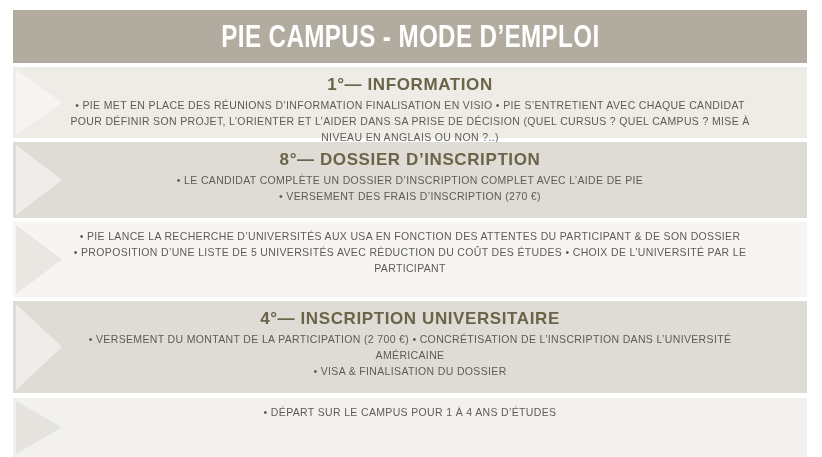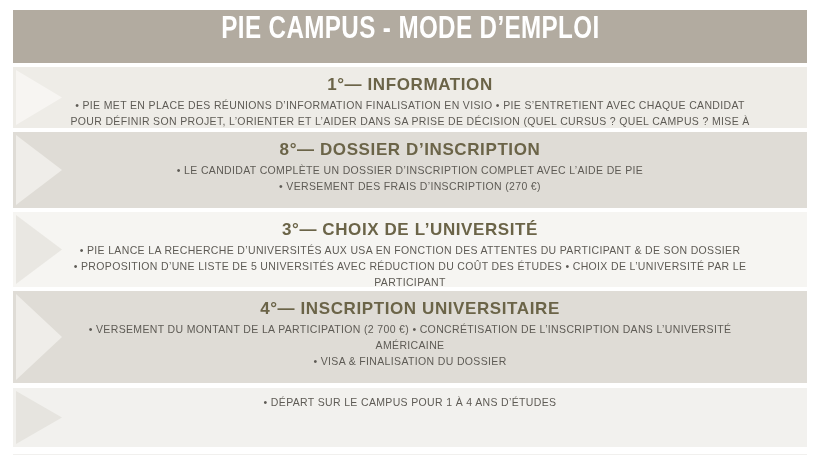--- a/index.html
+++ b/index.html
@@ -14,20 +14,21 @@
     height: 457px;
     background: #ffffff;
     box-sizing: border-box;
     padding: 10px 15px 0 13px;
     overflow: hidden;
   }
   .header-band {
     height: 53px;
     background: #b2aba0;
     display: flex;
+    align-items: center;
     justify-content: center;
     margin-bottom: 4px;
   }
   .header-title {
     color: #ffffff;
     font-weight: bold;
     font-size: 31px;
     letter-spacing: 0.5px;
     transform: scaleX(0.78);
     white-space: nowrap;
@@ -40,21 +41,21 @@
     margin-bottom: 4px;
   }
   .band .chevron {
     position: absolute;
     left: 3px;
     top: 3px;
     height: calc(100% - 6px);
     width: 46px;
     clip-path: polygon(0 0, 100% 50%, 0 100%);
   }
-  .band-1 { background: #eeece7; height: 61px; }
+  .band-1 { background: #eeece7; height: 71px; }
   .band-1 .chevron { background: #f7f5f2; }
   .band-2 { background: #dfdcd6; height: 76px; }
   .band-2 .chevron { background: #efede9; }
   .band-3 { background: #f6f5f2; height: 75px; }
   .band-3 .chevron { background: #e9e7e2; }
   .band-4 { background: #dfdcd6; height: 92px; margin-bottom: 5px; }
   .band-4 .chevron { background: #efede9; }
   .band-5 { background: #f2f1ee; height: 59px; margin-bottom: 0; }
   .band-5 .chevron { background: #e6e4df; }
   .step-title {
@@ -99,21 +100,20 @@
 
   <div class="band band-2">
     <span class="chevron"></span>
     <h2 class="step-title">8°— DOSSIER D’INSCRIPTION</h2>
     <p class="step-line">•  LE CANDIDAT COMPLÈTE  UN DOSSIER D’INSCRIPTION COMPLET AVEC L’AIDE DE PIE</p>
     <p class="step-line">• VERSEMENT DES FRAIS D’INSCRIPTION (270 €)</p>
   </div>
 
   <div class="band band-3">
     <span class="chevron"></span>
-    <h2 class="step-title">3°— CHOIX DE L’UNIVERSITÉ</h2>
     <p class="step-line">• PIE LANCE LA RECHERCHE D’UNIVERSITÉS AUX USA EN FONCTION DES ATTENTES DU PARTICIPANT &amp; DE SON DOSSIER</p>
     <p class="step-line">• PROPOSITION D’UNE LISTE DE 5 UNIVERSITÉS AVEC RÉDUCTION DU COÛT DES ÉTUDES • CHOIX DE L’UNIVERSITÉ PAR LE PARTICIPANT</p>
   </div>
 
   <div class="band band-4">
     <span class="chevron"></span>
     <h2 class="step-title">4°— INSCRIPTION UNIVERSITAIRE</h2>
     <p class="step-line">• VERSEMENT DU MONTANT DE LA PARTICIPATION (2 700 €) • CONCRÉTISATION DE L’INSCRIPTION DANS L’UNIVERSITÉ AMÉRICAINE</p>
     <p class="step-line">• VISA &amp; FINALISATION DU DOSSIER</p>
   </div>

